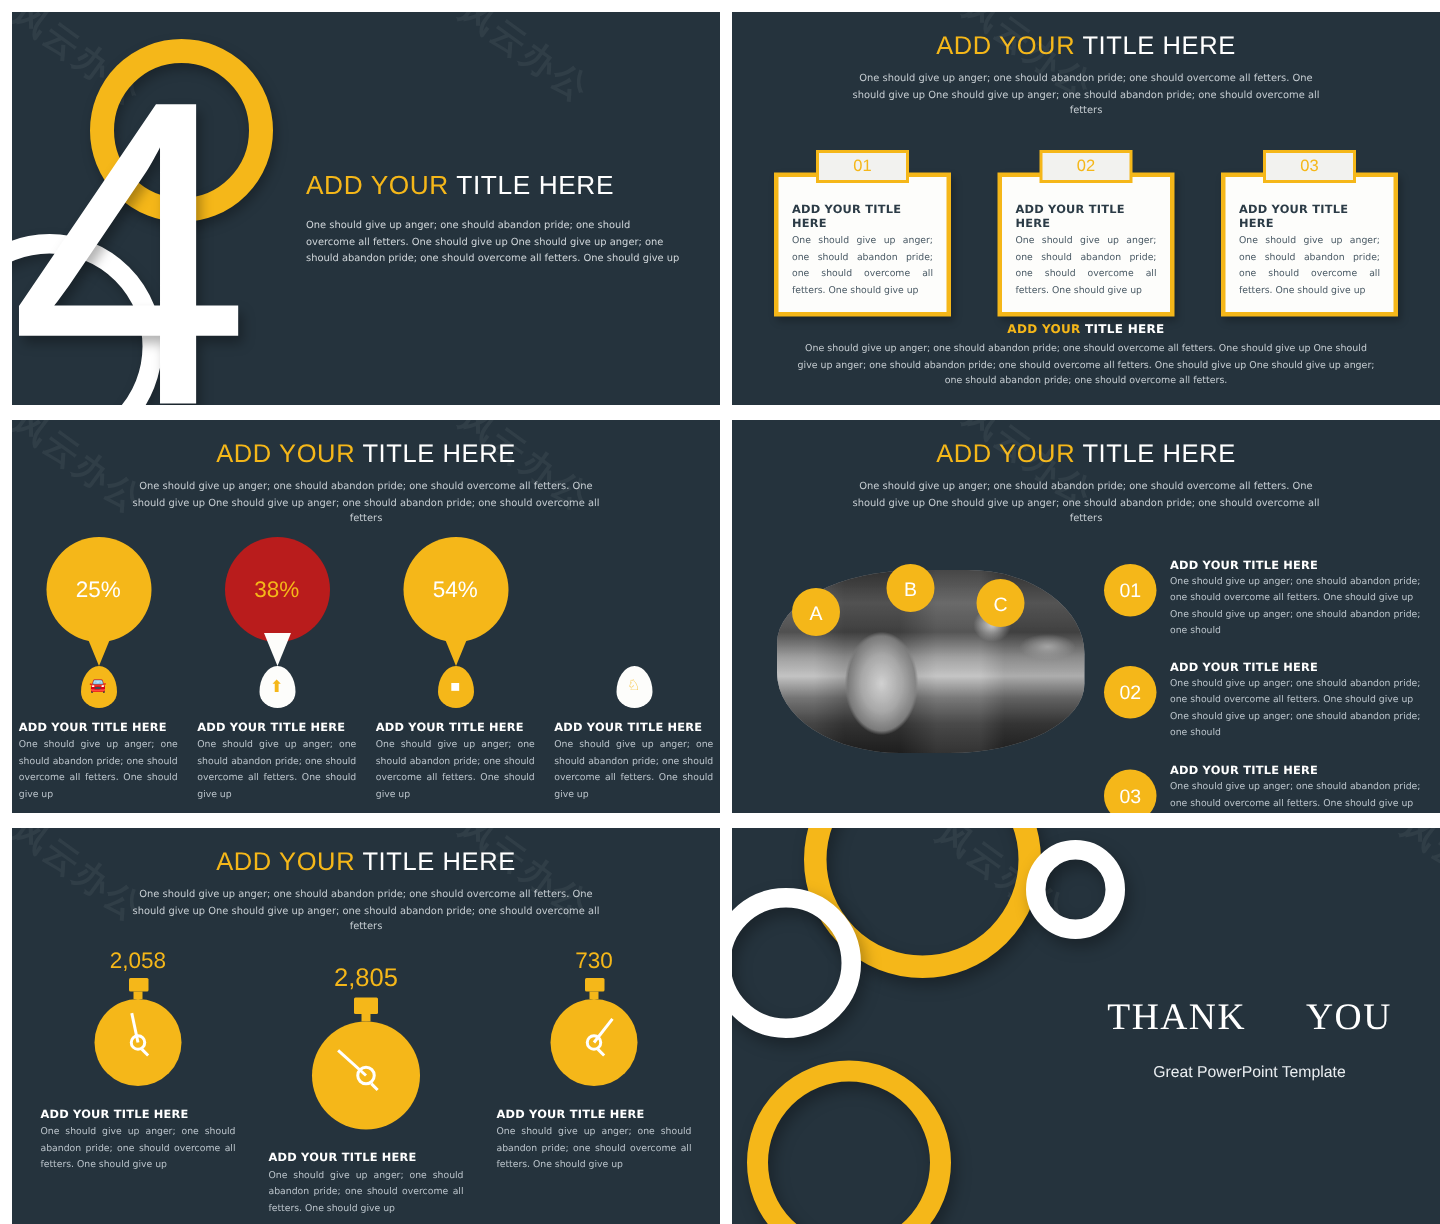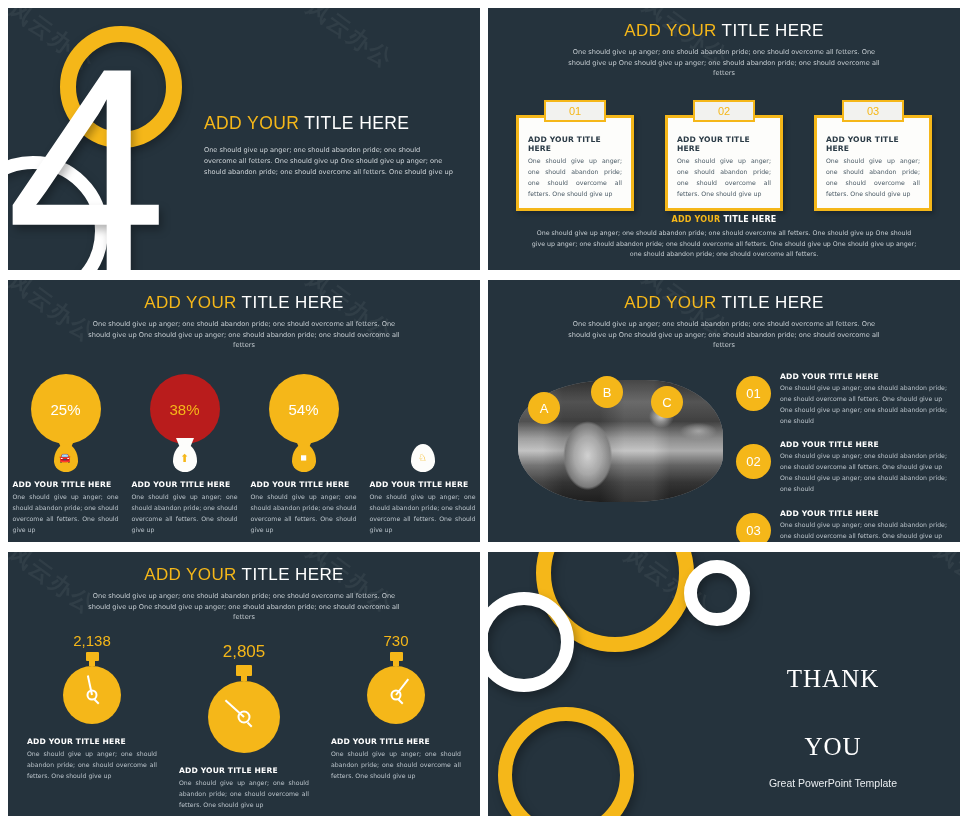--- a/index.html
+++ b/index.html
@@ -129,21 +129,21 @@
 
   
   .s3-row {
     position: absolute; top: 78px; left: 0; width: 100%;
     display: flex; justify-content: center; gap: 13px;
   }
   .s3-col { width: 106px; position: relative; }
   .balloon-wrap { height: 120px; position: relative; }
   .balloon {
     position: absolute; left: 50%; transform: translateX(-50%);
-    top: 16px; width: 70px; height: 70px; border-radius: 50%;
+    top: 0; width: 70px; height: 70px; border-radius: 50%;
     display: flex; align-items: center; justify-content: center;
     font-size: 15px; font-family: "Liberation Sans", sans-serif;
   }
   .balloon::after {
     content: ""; position: absolute; bottom: -16px; left: 50%;
     transform: translateX(-50%);
     border-left: 9px solid transparent; border-right: 9px solid transparent;
     border-top: 22px solid currentColor;
   }
   .knot {
@@ -252,21 +252,21 @@
     filter: drop-shadow(3px 5px 5px rgba(0,0,0,.30));
   }
   .r1 { left: 48px;  top: -58px;  width: 158px; height: 158px; border: 15px solid #f5b719; }
   .r2 { left: -14px; top: 40px;   width: 100px; height: 100px; border: 13px solid #ffffff; }
   .r3 { left: 196px; top: 8px;    width: 66px;  height: 66px;  border: 13px solid #ffffff; }
   .r4 { left: 10px;  top: 155px;  width: 136px; height: 136px; border: 14px solid #f5b719; }
   .thanks { position: absolute; left: 245px; top: 113px; width: 200px; text-align: center; }
   .thanks .big {
     font-family: "Liberation Serif", serif;
     font-size: 25px; color: #ffffff; letter-spacing: 1px;
-    display: flex; justify-content: center; gap: 40px; flex-direction: column;
+    display: flex; justify-content: center; gap: 40px;
   }
   .thanks .sub {
     margin-top: 16px; font-size: 10.5px; color: #e9edf0; font-weight: 400;
     font-family: "Liberation Sans", sans-serif;
   }
 </style>
 </head>
 <body>
 
 <div class="deck">
@@ -436,21 +436,21 @@
 
   <div class="slide">
     <div class="wm a">风云办公</div>
     <div class="wm b">风云办公</div>
     <div class="hdr">
       <h1><span class="y">ADD YOUR</span> <span>TITLE HERE</span></h1>
       <p>One should give up anger; one should abandon pride; one should overcome all fetters. One should give up  One should give up anger; one should abandon pride; one should overcome all fetters</p>
     </div>
     <div class="s5-row">
       <div class="s5-col">
-        <div class="s5-val">2,138</div>
+        <div class="s5-val">2,058</div>
         <div class="sw">
           <div class="sw-stem"></div><div class="sw-neck"></div>
           <div class="sw-face">
               <div class="sw-hand" style="transform:translate(-50%,-100%) rotate(-12deg)"></div>
               <div class="sw-hub"></div>
             </div>
         </div>
         <div class="s5-cap">
           <h3 class="card-title">ADD YOUR TITLE HERE</h3>
           <p class="card-body">One should give up anger; one should abandon pride; one should overcome all fetters. One should give up</p>

